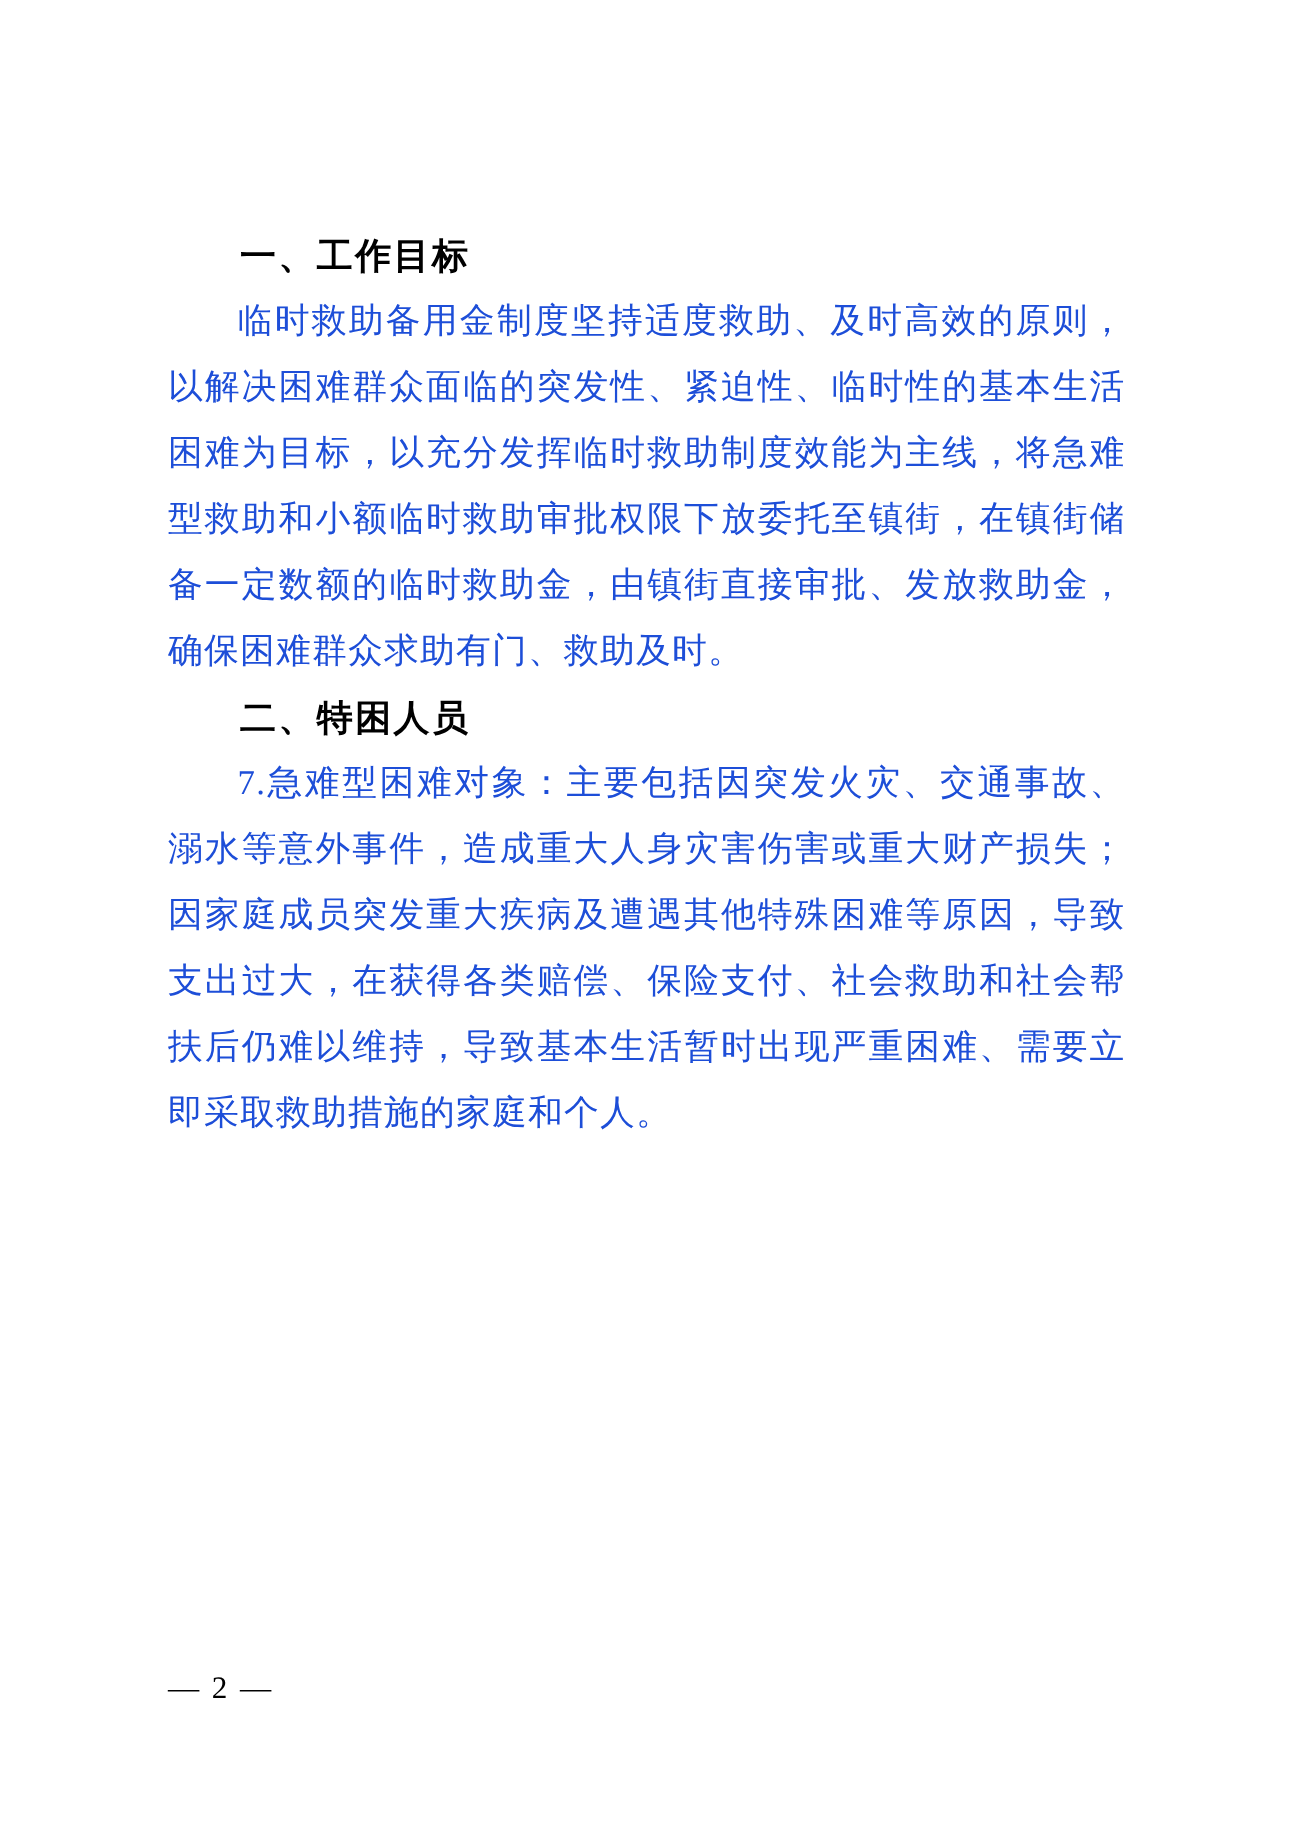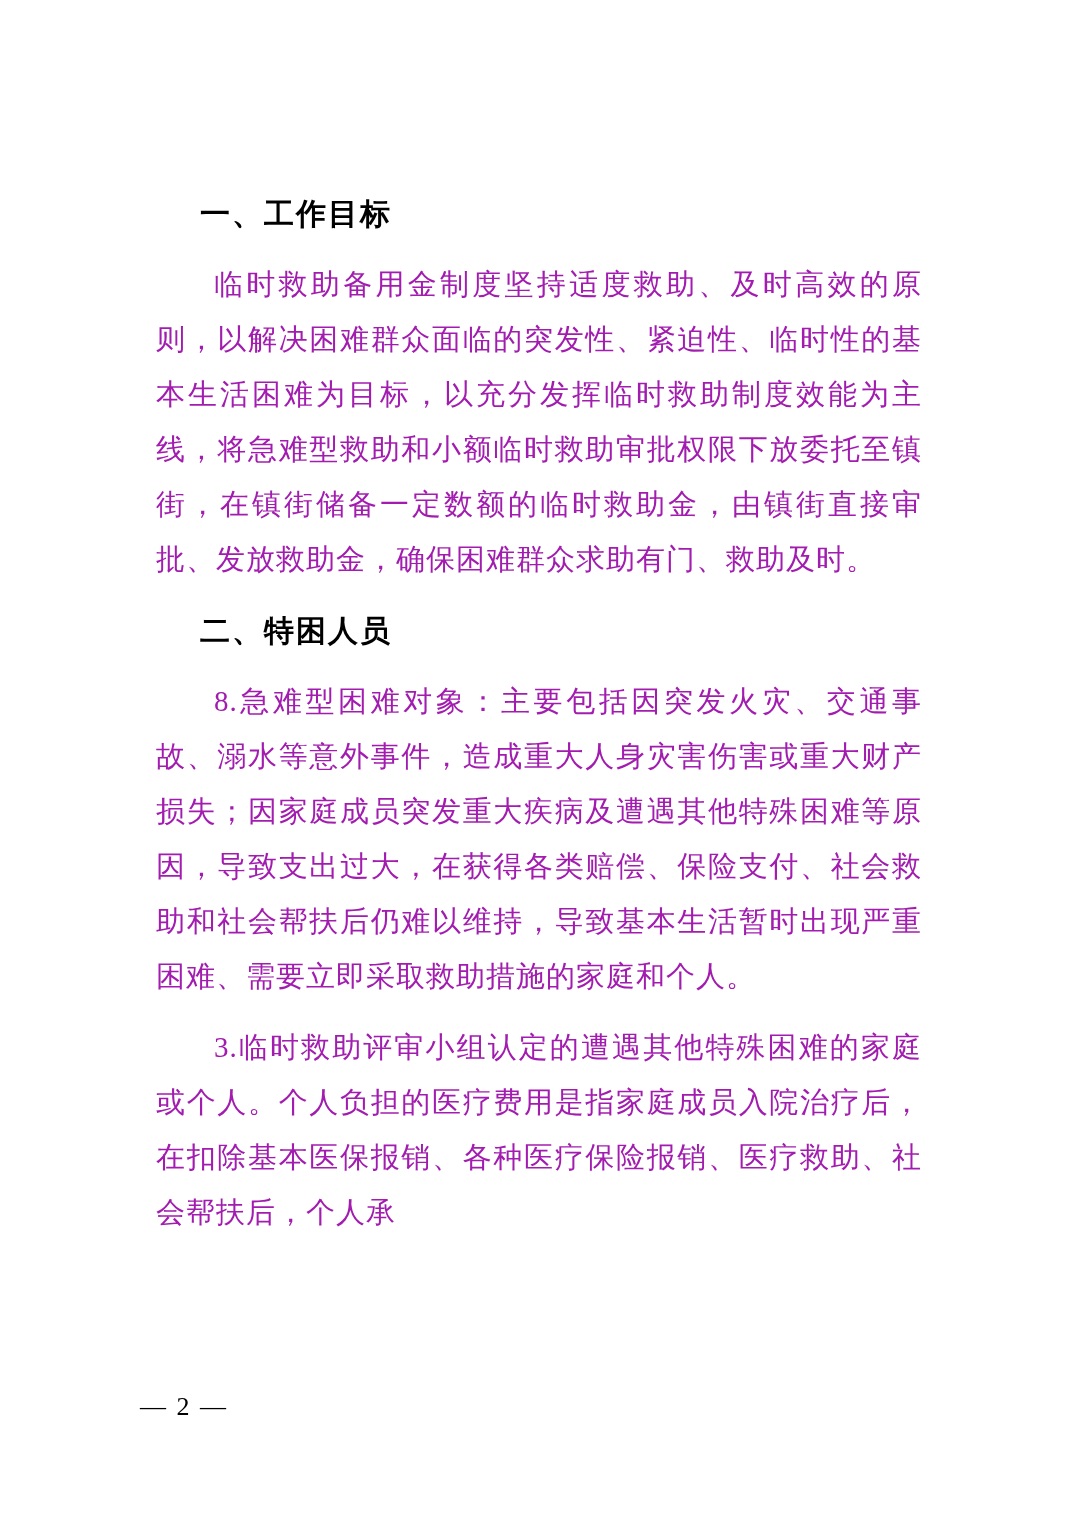--- a/index.html
+++ b/index.html
@@ -26,24 +26,24 @@
     font-weight: bold;
     color: #000000;
     font-size: 30px;
     line-height: 55px;
     margin: 0;
     text-indent: 2em;
     letter-spacing: 2px;
   }
   .para {
     font-family: "Liberation Serif", "DejaVu Serif", serif;
-    color: #a21caf;
+    color: #1d4ed8;
     font-size: 29px;
     line-height: 55px;
-    margin: 16px;
+    margin: 0;
     text-indent: 2em;
     text-align: justify;
     text-justify: inter-character;
     letter-spacing: 1px;
     word-break: break-all;
   }
   .footer {
     position: absolute;
     left: 140px;
     bottom: 98px;
@@ -58,21 +58,20 @@
 
 <div class="page">
   <div class="content">
 
     <h2 class="section-heading">一、工作目标</h2>
 
     <p class="para">临时救助备用金制度坚持适度救助、及时高效的原则，以解决困难群众面临的突发性、紧迫性、临时性的基本生活困难为目标，以充分发挥临时救助制度效能为主线，将急难型救助和小额临时救助审批权限下放委托至镇街，在镇街储备一定数额的临时救助金，由镇街直接审批、发放救助金，确保困难群众求助有门、救助及时。</p>
 
     <h2 class="section-heading">二、特困人员</h2>
 
-    <p class="para">8.急难型困难对象：主要包括因突发火灾、交通事故、溺水等意外事件，造成重大人身灾害伤害或重大财产损失；因家庭成员突发重大疾病及遭遇其他特殊困难等原因，导致支出过大，在获得各类赔偿、保险支付、社会救助和社会帮扶后仍难以维持，导致基本生活暂时出现严重困难、需要立即采取救助措施的家庭和个人。</p>
+    <p class="para">7.急难型困难对象：主要包括因突发火灾、交通事故、溺水等意外事件，造成重大人身灾害伤害或重大财产损失；因家庭成员突发重大疾病及遭遇其他特殊困难等原因，导致支出过大，在获得各类赔偿、保险支付、社会救助和社会帮扶后仍难以维持，导致基本生活暂时出现严重困难、需要立即采取救助措施的家庭和个人。</p>
 
 
-    <p class="para">3.临时救助评审小组认定的遭遇其他特殊困难的家庭或个人。个人负担的医疗费用是指家庭成员入院治疗后，在扣除基本医保报销、各种医疗保险报销、医疗救助、社会帮扶后，个人承</p>
 
   </div>
 
   <div class="footer">— 2 —</div>
 </div>
 
 </body></html>

